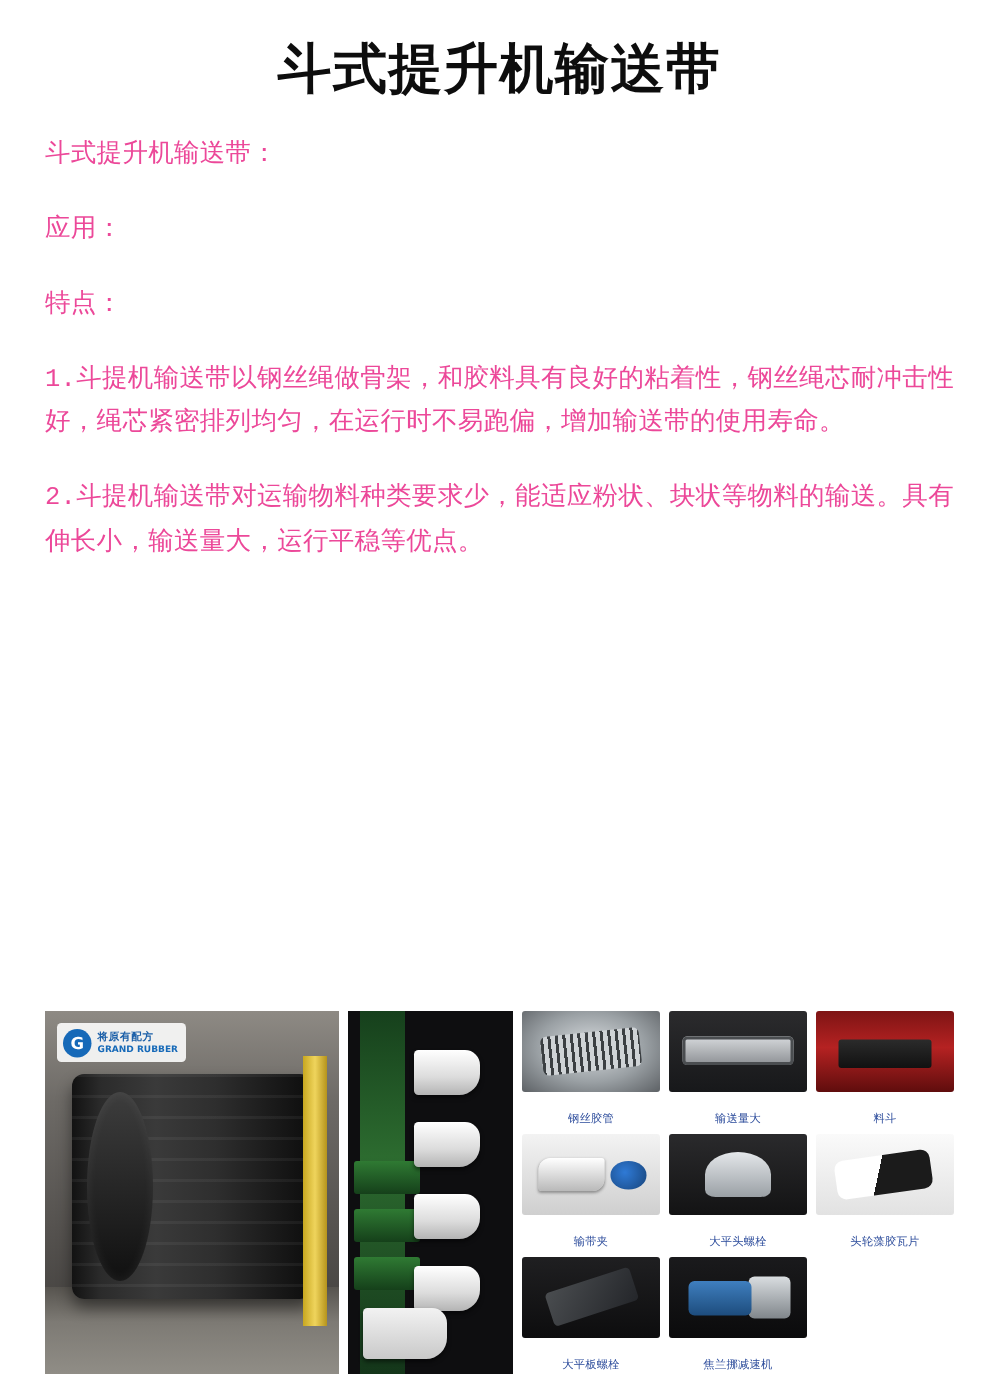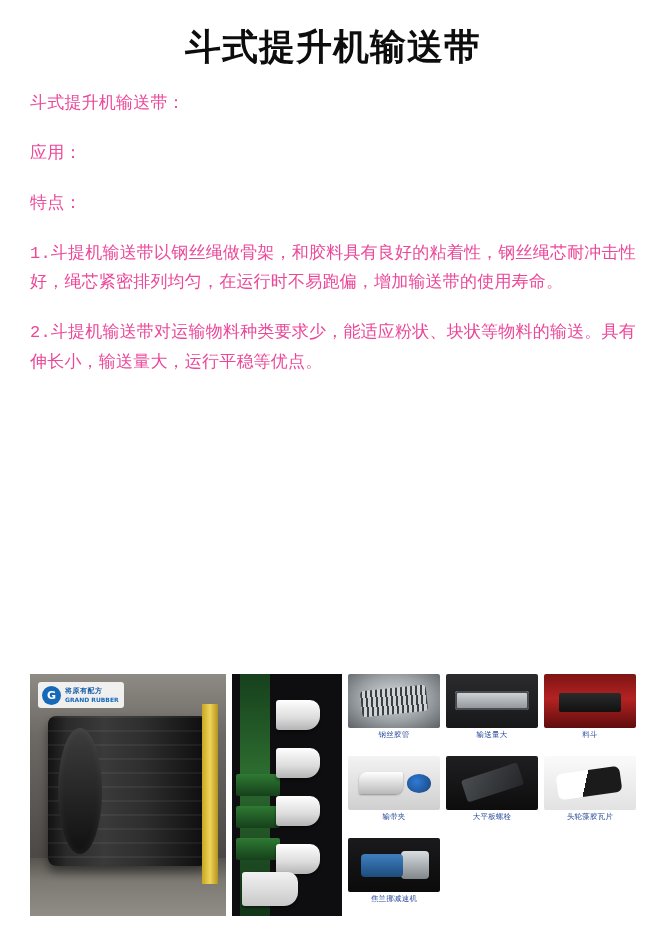--- a/index.html
+++ b/index.html
@@ -191,21 +191,21 @@
   .part .thumb {
     width: 100%;
     height: 54px;
     border-radius: 2px;
     position: relative;
     overflow: hidden;
   }
   .part .cap {
     font-size: 7.5px;
     color: #2b4b9b;
-    margin-top: 2px;
+    margin-top: 13px;
     text-align: center;
     line-height: 1.2;
     letter-spacing: 0.2px;
   }
   
   .t-steelcord { background: radial-gradient(ellipse at 50% 45%, #d9dde0 0%, #9aa0a4 55%, #5d6165 100%); }
   .t-steelcord::after {
     content:"";
     position:absolute; left:14%; top:26%;
     width:72%; height:48%;
@@ -353,29 +353,33 @@
       <div class="part">
         <div class="thumb t-hopper"></div>
         <div class="cap">料斗</div>
       </div>
 
       <div class="part">
         <div class="thumb t-belt-clip"></div>
         <div class="cap">输带夹</div>
       </div>
 
+      <div class="part">
+        <div class="thumb t-bolt1"></div>
+        <div class="cap">大平头螺栓</div>
+      </div>
+
+      <div class="part">
+        <div class="thumb t-rubber"></div>
+        <div class="cap">头轮藻胶瓦片</div>
+      </div>
 
       <div class="part">
         <div class="thumb t-bolt2"></div>
         <div class="cap">大平板螺栓</div>
-      </div>
-
-      <div class="part">
-        <div class="thumb t-rubber"></div>
-        <div class="cap">头轮藻胶瓦片</div>
       </div>
 
 
       <div class="part">
         <div class="thumb t-motor"></div>
         <div class="cap">焦兰挪减速机</div>
       </div>
 
     </div>
   </div>

